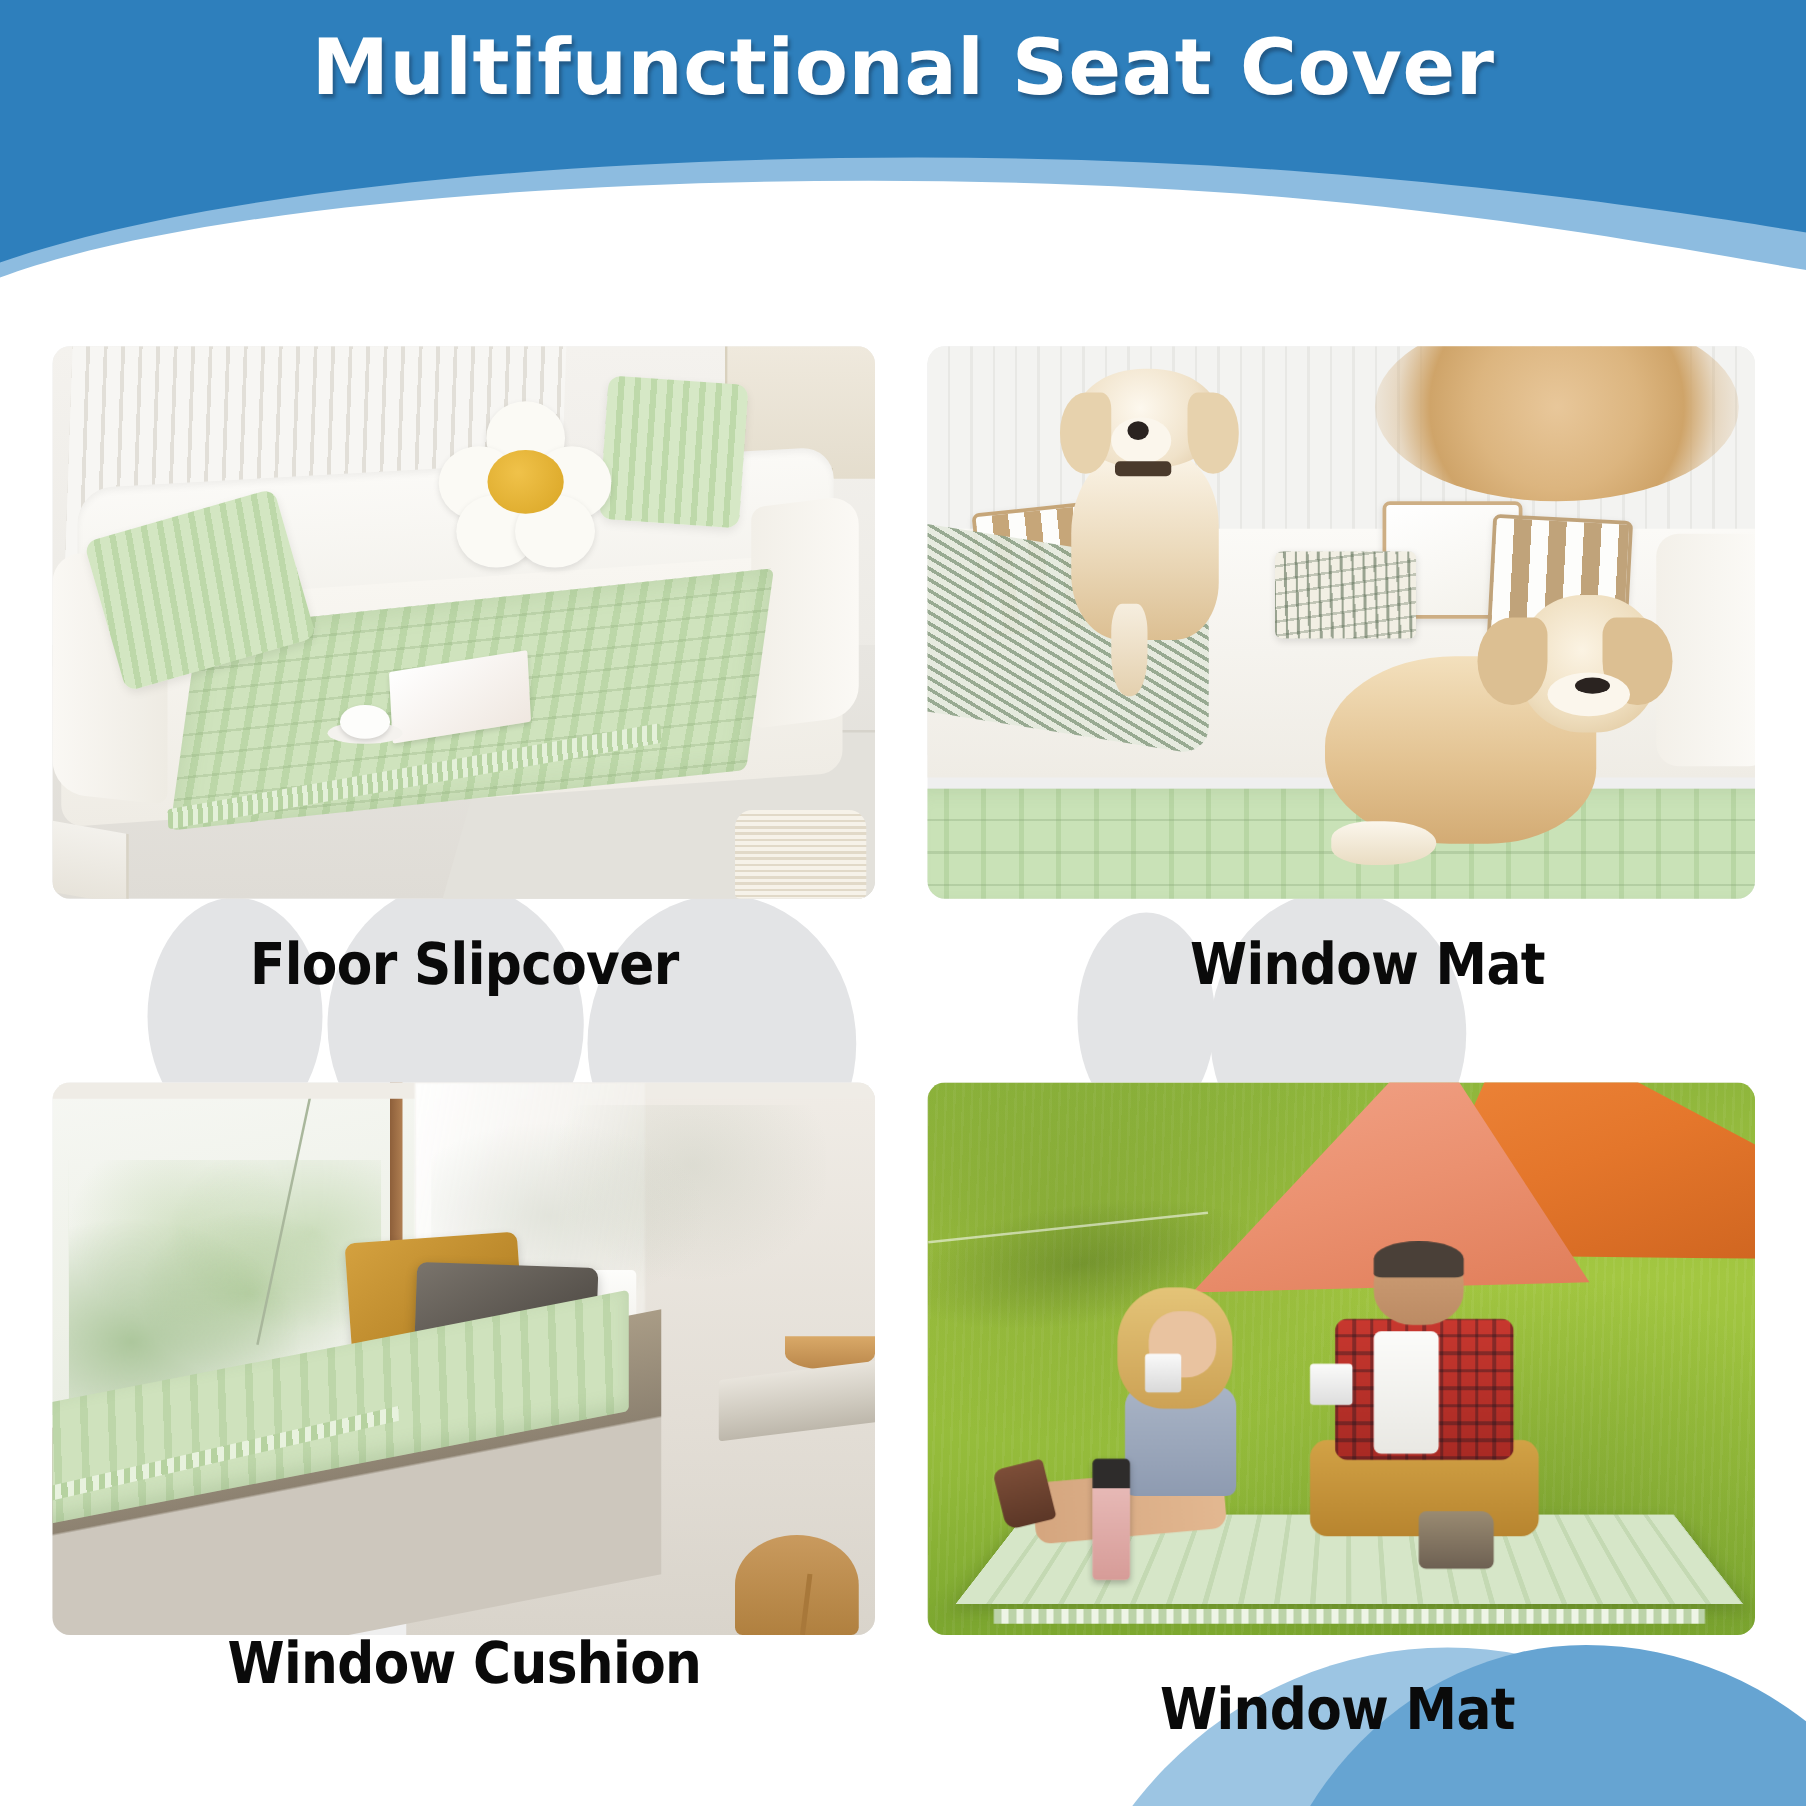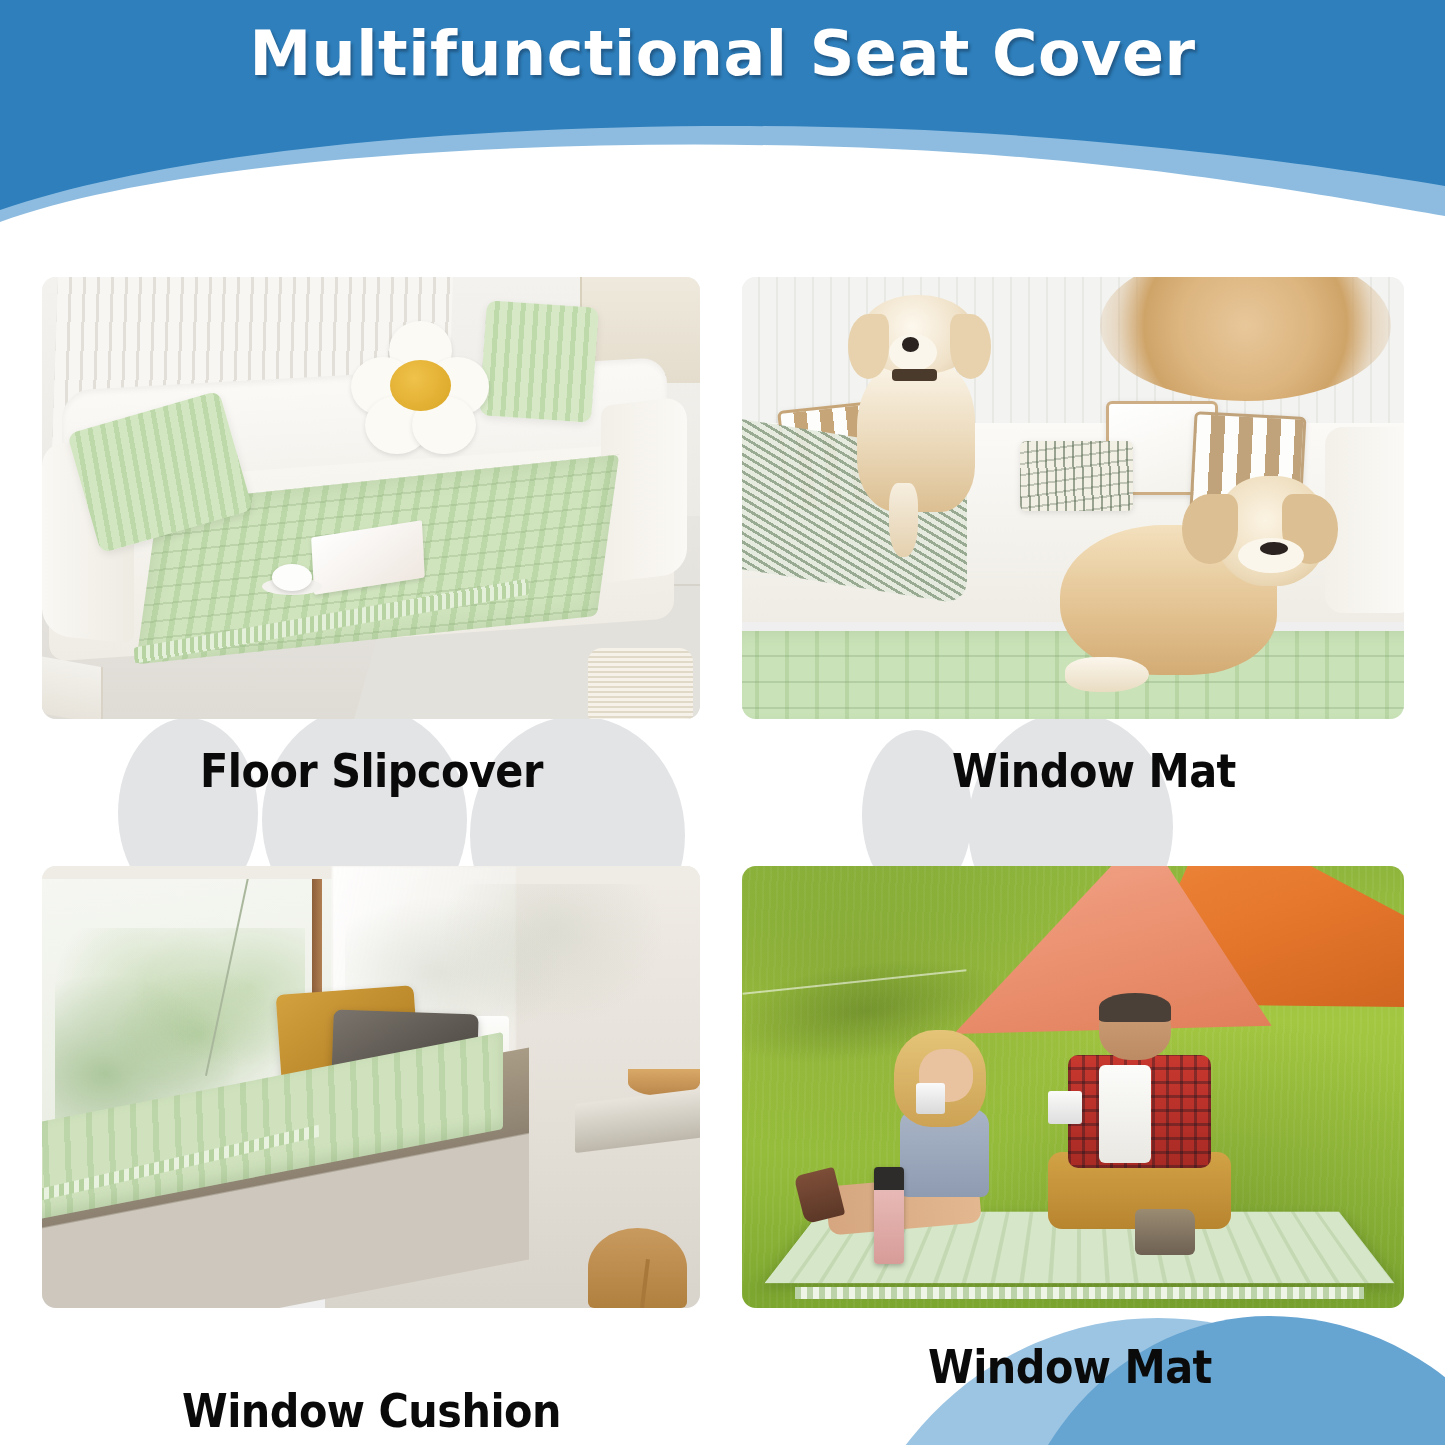--- a/index.html
+++ b/index.html
@@ -102,21 +102,21 @@
     z-index: 6;
     color: #0a0a0a;
     font-family: "DejaVu Sans Condensed", "Liberation Sans Narrow", "Liberation Sans", sans-serif;
     font-weight: bold;
     font-size: 46px;
     white-space: nowrap;
     letter-spacing: -0.5px;
   }
   .cap-1 { left: 200px; top: 744px; }
   .cap-2 { left: 952px; top: 744px; }
-  .cap-3 { left: 182px; top: 1384px; }
+  .cap-3 { left: 182px; top: 1303px; }
   .cap-4 { left: 928px; top: 1340px; }
 
   
   .p1-wall {
     position: absolute; left:0; top:0; width:100%; height:58%;
     background: linear-gradient(180deg, #f4f2ee 0%, #eceae5 100%);
   }
   .p1-blind {
     position: absolute; left: 2%; top: 0; width: 60%; height: 40%;
     background: repeating-linear-gradient(90deg,

